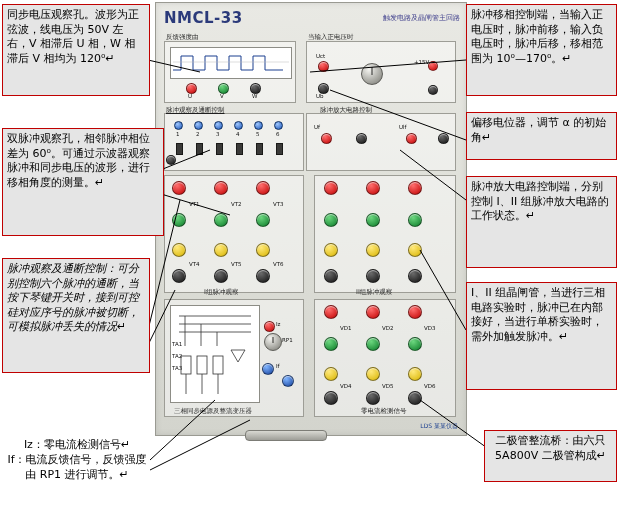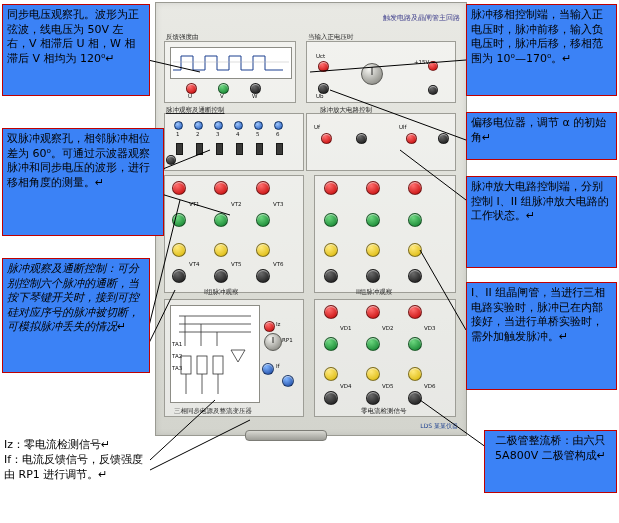--- a/index.html
+++ b/index.html
@@ -5,21 +5,21 @@
   html,body{margin:0;padding:0;}
   body{
     width:619px;height:523px;
     background:#ffffff;
     font-family:"DejaVu Sans","Liberation Sans",sans-serif;
     position:relative;overflow:hidden;
   }
   .annot{
     position:absolute;
     border:1px solid #c00000;
-    background:#3b82f6;
+    background:#e5e5e5;
     color:#000000;
     font-size:11px;
     line-height:1.32;
     padding:3px 4px;
     box-sizing:border-box;
     text-align:left;
   }
   .annot.center{text-align:center;}
   .plain{
     position:absolute;
@@ -93,20 +93,21 @@
   }
   .brand{
     position:absolute;right:8px;bottom:4px;font-size:6px;color:#1b3f8f;
   }
   svg.leaders{position:absolute;left:0;top:0;width:619px;height:523px;pointer-events:none;}
 </style>
 </head>
 <body>
 
 <div id="panel">
+  <div class="pnl-title">NMCL-33</div>
   <div class="pnl-subtitle">触发电路及晶闸管主回路</div>
 
   <div class="sect" style="left:8px;top:38px;width:132px;height:62px;"></div>
   <div class="sect-label" style="left:10px;top:30px;">反馈强度由</div>
   <div class="wave-box" style="left:14px;top:44px;width:120px;height:30px;">
     <svg width="120" height="30" viewBox="0 0 120 30">
       <path d="M2,22 L10,22 L10,8 L22,8 L22,22 L34,22 L34,8 L46,8 L46,22 L58,22 L58,8 L70,8 L70,22 L82,22 L82,8 L94,8 L94,22 L112,22" fill="none" stroke="#1b3f8f" stroke-width="1"></path>
       <path d="M2,14 L118,14" stroke="#bbb" stroke-width=".5"></path>
     </svg>
   </div>
@@ -260,24 +261,24 @@
     <line x1="490" y1="450" x2="420" y2="400"></line>
   </g>
 </svg>
 
 <div class="annot" style="left:2px;top:4px;width:148px;height:92px;">同步电压观察孔。波形为正弦波，线电压为 50V 左右，V 相滞后 U 相，W 相滞后 V 相均为 120⁰↵</div>
 
 <div class="annot" style="left:2px;top:128px;width:162px;height:108px;">双脉冲观察孔，相邻脉冲相位差为 60⁰。可通过示波器观察脉冲和同步电压的波形，进行移相角度的测量。↵</div>
 
 <div class="annot" style="left:2px;top:258px;width:148px;height:115px;font-style:italic;">脉冲观察及通断控制：可分别控制六个脉冲的通断，当按下琴键开关时，接到可控硅对应序号的脉冲被切断，可模拟脉冲丢失的情况↵</div>
 
-<div class="plain" style="left:4px;top:438px;width:146px;height:82px;white-space:pre-line;">Iz：零电流检测信号↵
+<div class="plain" style="left:4px;top:438px;width:146px;height:82px;white-space:pre-line;text-align:center;">Iz：零电流检测信号↵
 If：电流反馈信号，反馈强度由 RP1 进行调节。↵</div>
 
 <div class="annot" style="left:466px;top:4px;width:151px;height:92px;">脉冲移相控制端，当输入正电压时，脉冲前移，输入负电压时，脉冲后移，移相范围为 10⁰—170⁰。↵</div>
 
 <div class="annot" style="left:466px;top:112px;width:151px;height:48px;">偏移电位器，调节 α 的初始角↵</div>
 
 <div class="annot" style="left:466px;top:176px;width:151px;height:92px;">脉冲放大电路控制端，分别控制 I、II 组脉冲放大电路的工作状态。↵</div>
 
 <div class="annot" style="left:466px;top:282px;width:151px;height:108px;">I、II 组晶闸管，当进行三相电路实验时，脉冲已在内部接好，当进行单桥实验时，需外加触发脉冲。↵</div>
 
-<div class="annot center" style="left:484px;top:430px;width:133px;height:63px;">二极管整流桥：由六只 5A800V 二极管构成↵</div>
+<div class="annot center" style="left:484px;top:430px;width:133px;height:52px;">二极管整流桥：由六只 5A800V 二极管构成↵</div>
 
 </body></html>

